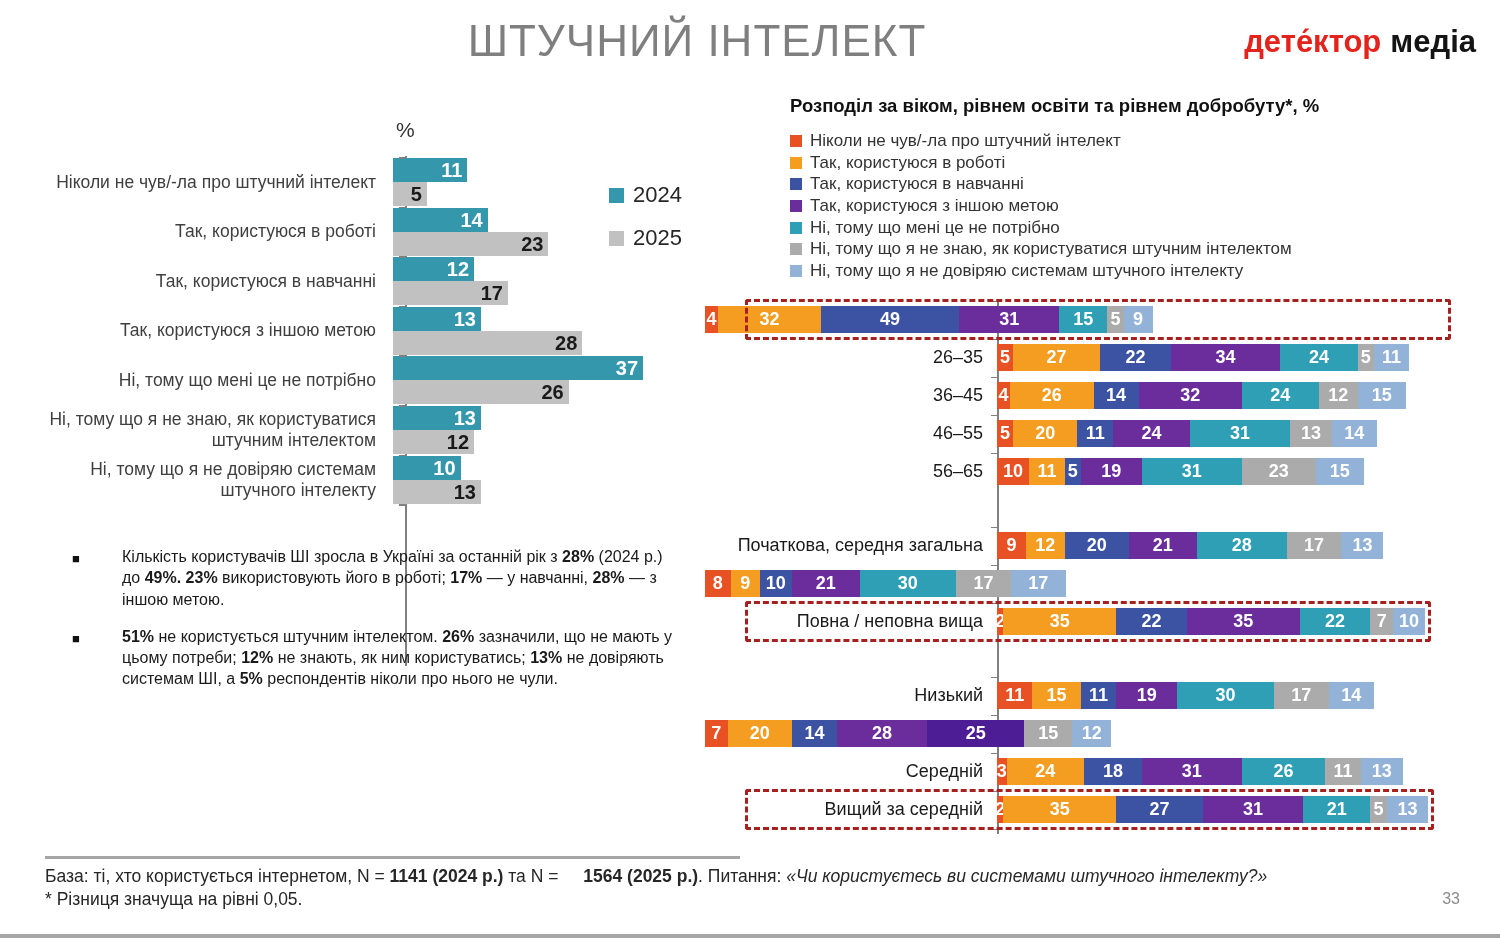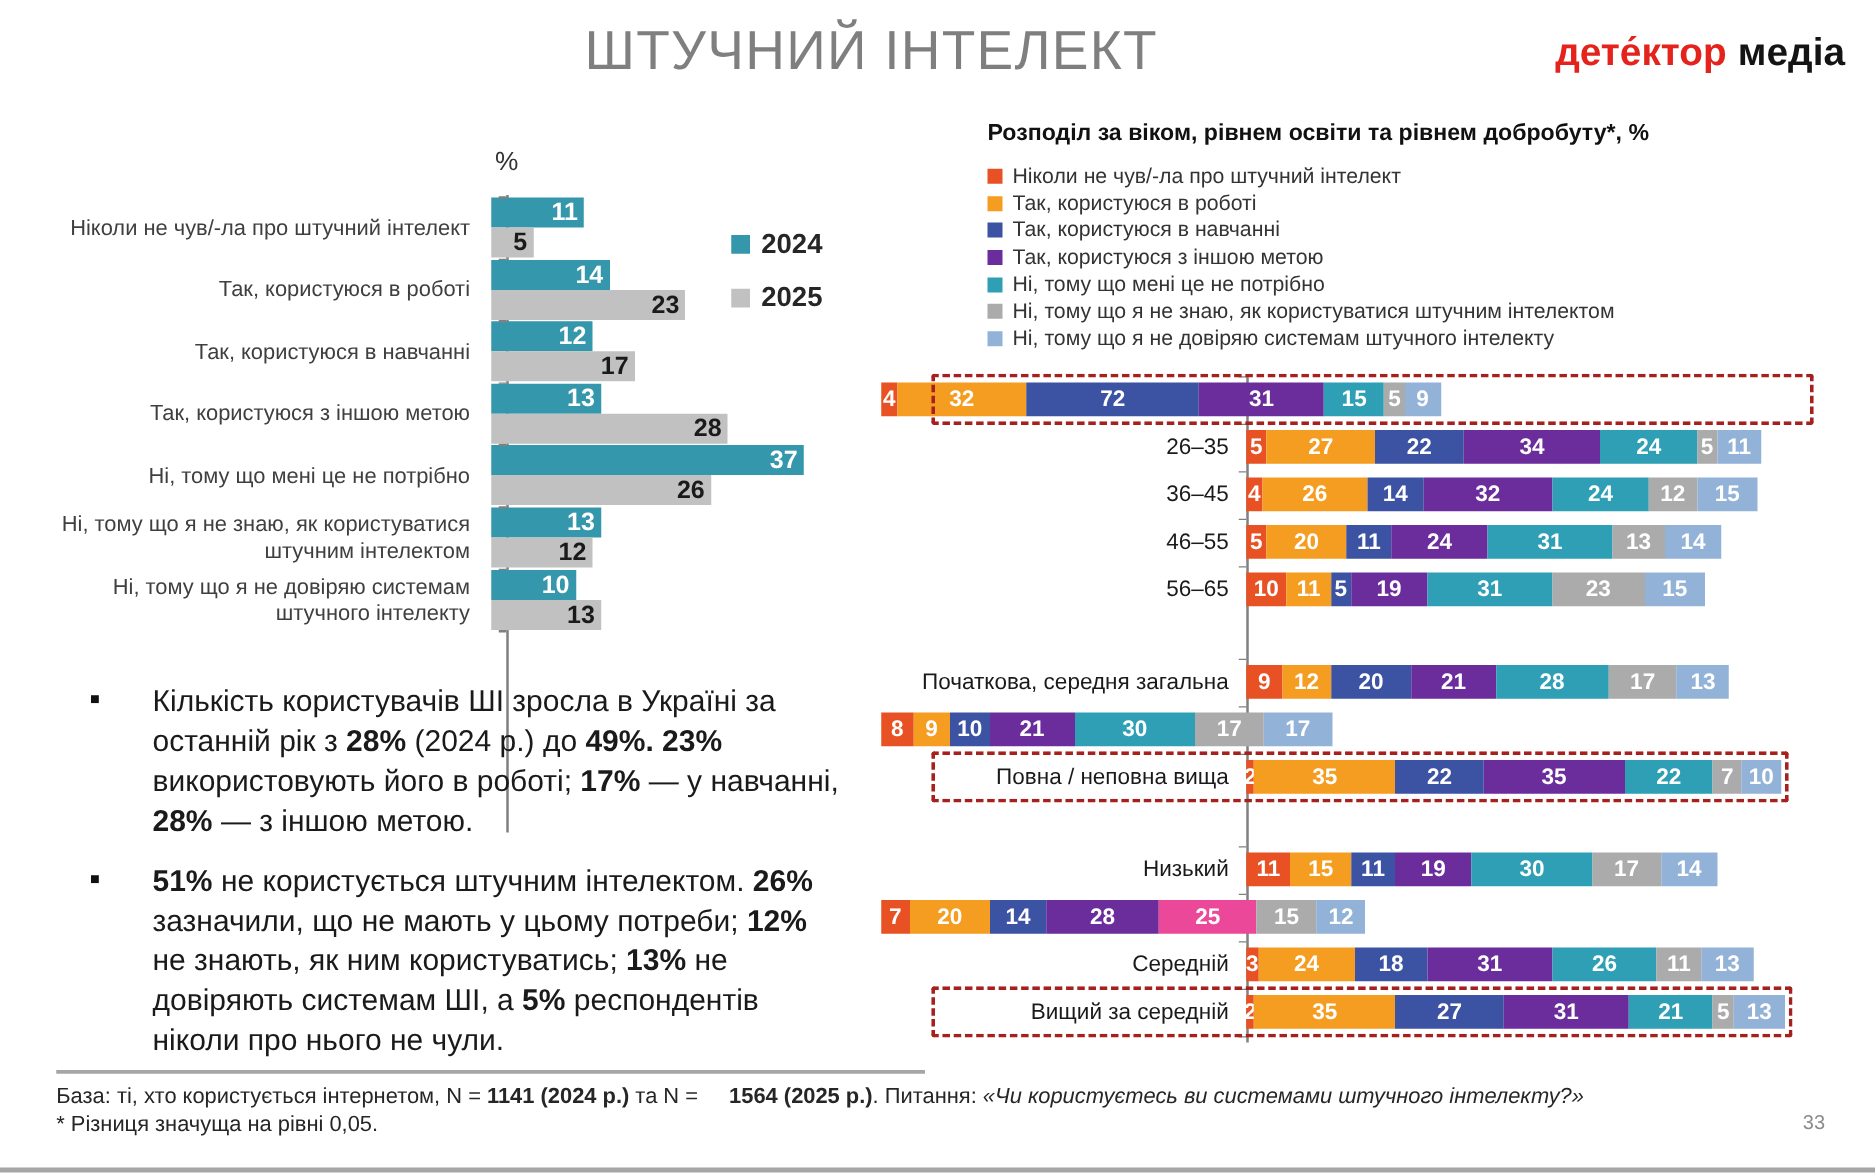--- a/index.html
+++ b/index.html
@@ -19,29 +19,29 @@
   .pct{position:absolute;left:376px;top:-40px;font-size:21px;color:#333;}
   .laxis{position:absolute;left:385px;top:-2px;height:510px;width:2px;background:#808080;}
   .ltick{position:absolute;left:379px;width:6px;height:1.5px;background:#808080;}
   .lrow{display:flex;height:48px;margin-bottom:1.6px;}
   .llabel{flex:0 0 371px;box-sizing:border-box;padding-right:15px;text-align:right;
           font-size:17.5px;color:#3F3F3F;display:flex;flex-direction:column;
           justify-content:center;align-items:flex-end;line-height:1.18;}
   .lbars{flex:1;padding-left:2px;display:flex;flex-direction:column;}
   .lbar{height:24px;position:relative;}
   .lbar .val{position:absolute;right:5px;top:0;line-height:24px;font-weight:bold;font-size:20px;}
-  .llegend{position:absolute;left:565px;top:24px;font-weight:bold;}
+  .llegend{position:absolute;left:589px;top:24px;}
   .llegend .item{display:flex;align-items:center;margin-bottom:17px;font-size:22px;color:#262626;}
   .llegend .sw{width:15px;height:15px;margin-right:9px;}
 
   
   .bullets{position:absolute;left:72px;top:546px;width:606px;}
   .bullet{display:flex;margin-bottom:16px;}
   .bmark{flex:0 0 50px;font-size:13px;padding-top:5px;color:#111;}
-  .btext{font-size:24px;line-height:1.33;color:#1A1A1A;}
+  .btext{font-size:16px;line-height:1.33;color:#1A1A1A;}
 
   
   .rchart{position:absolute;left:705px;top:95px;width:795px;}
   .rtitle{margin-left:85px;font-size:18.5px;font-weight:bold;color:#111;}
   .rlegend{margin-left:85px;margin-top:13px;}
   .rlegend .item{display:flex;align-items:center;height:21.7px;font-size:17px;color:#333;}
   .rlegend .sw2{width:12px;height:12px;margin-right:8px;flex:0 0 12px;}
   .rrows{position:absolute;left:0;top:208px;width:795px;}
   .raxis{position:absolute;left:292px;top:-3px;height:534px;width:1.5px;background:#808080;}
   .rtick{position:absolute;left:286px;width:6px;height:1.5px;background:#808080;}
@@ -217,21 +217,21 @@
           <span>Ні, тому що я не довіряю системам штучного інтелекту</span>
         </div>
       </div>
     <div class="rrows">
       <div class="raxis"></div>
     <div style="height: 3px;"></div>
         <div class="rrow">
           <div class="rbars">
             <div class="seg" style="width: 12.88px; background: rgb(232, 81, 35);">4</div>
             <div class="seg" style="width: 103.04px; background: rgb(245, 157, 33);">32</div>
-            <div class="seg" style="width: 138.46px; background: rgb(60, 83, 163);">72</div>
+            <div class="seg" style="width: 138.46px; background: rgb(60, 83, 163);">49</div>
             <div class="seg" style="width: 99.82px; background: rgb(108, 45, 156);">31</div>
             <div class="seg" style="width: 48.3px; background: rgb(46, 159, 180);">15</div>
             <div class="seg" style="width: 16.1px; background: rgb(171, 171, 171);">5</div>
             <div class="seg" style="width: 28.98px; background: rgb(147, 178, 216);">9</div>
           </div>
           <div class="hl" style="width: 699.58px; border-color: rgb(166, 32, 30);"></div>
         </div>
         <div class="rrow">
           <div class="rlabel">26–35</div>
           <div class="rbars">
@@ -329,21 +329,21 @@
             <div class="seg" style="width: 54.74px; background: rgb(171, 171, 171);">17</div>
             <div class="seg" style="width: 45.08px; background: rgb(147, 178, 216);">14</div>
           </div>
         </div>
         <div class="rrow">
           <div class="rbars">
             <div class="seg" style="width: 22.54px; background: rgb(232, 81, 35);">7</div>
             <div class="seg" style="width: 64.4px; background: rgb(245, 157, 33);">20</div>
             <div class="seg" style="width: 45.08px; background: rgb(60, 83, 163);">14</div>
             <div class="seg" style="width: 90.16px; background: rgb(108, 45, 156);">28</div>
-            <div class="seg" style="width: 78px; background: #ec4899;">25</div>
+            <div class="seg" style="width: 97px; background: #4c1d95;">25</div>
             <div class="seg" style="width: 48.3px; background: rgb(171, 171, 171);">15</div>
             <div class="seg" style="width: 38.64px; background: rgb(147, 178, 216);">12</div>
           </div>
         </div>
         <div class="rrow">
           <div class="rlabel">Середній</div>
           <div class="rbars">
             <div class="seg" style="width: 9.66px; background: rgb(232, 81, 35);">3</div>
             <div class="seg" style="width: 77.28px; background: rgb(245, 157, 33);">24</div>
             <div class="seg" style="width: 57.96px; background: rgb(60, 83, 163);">18</div>

